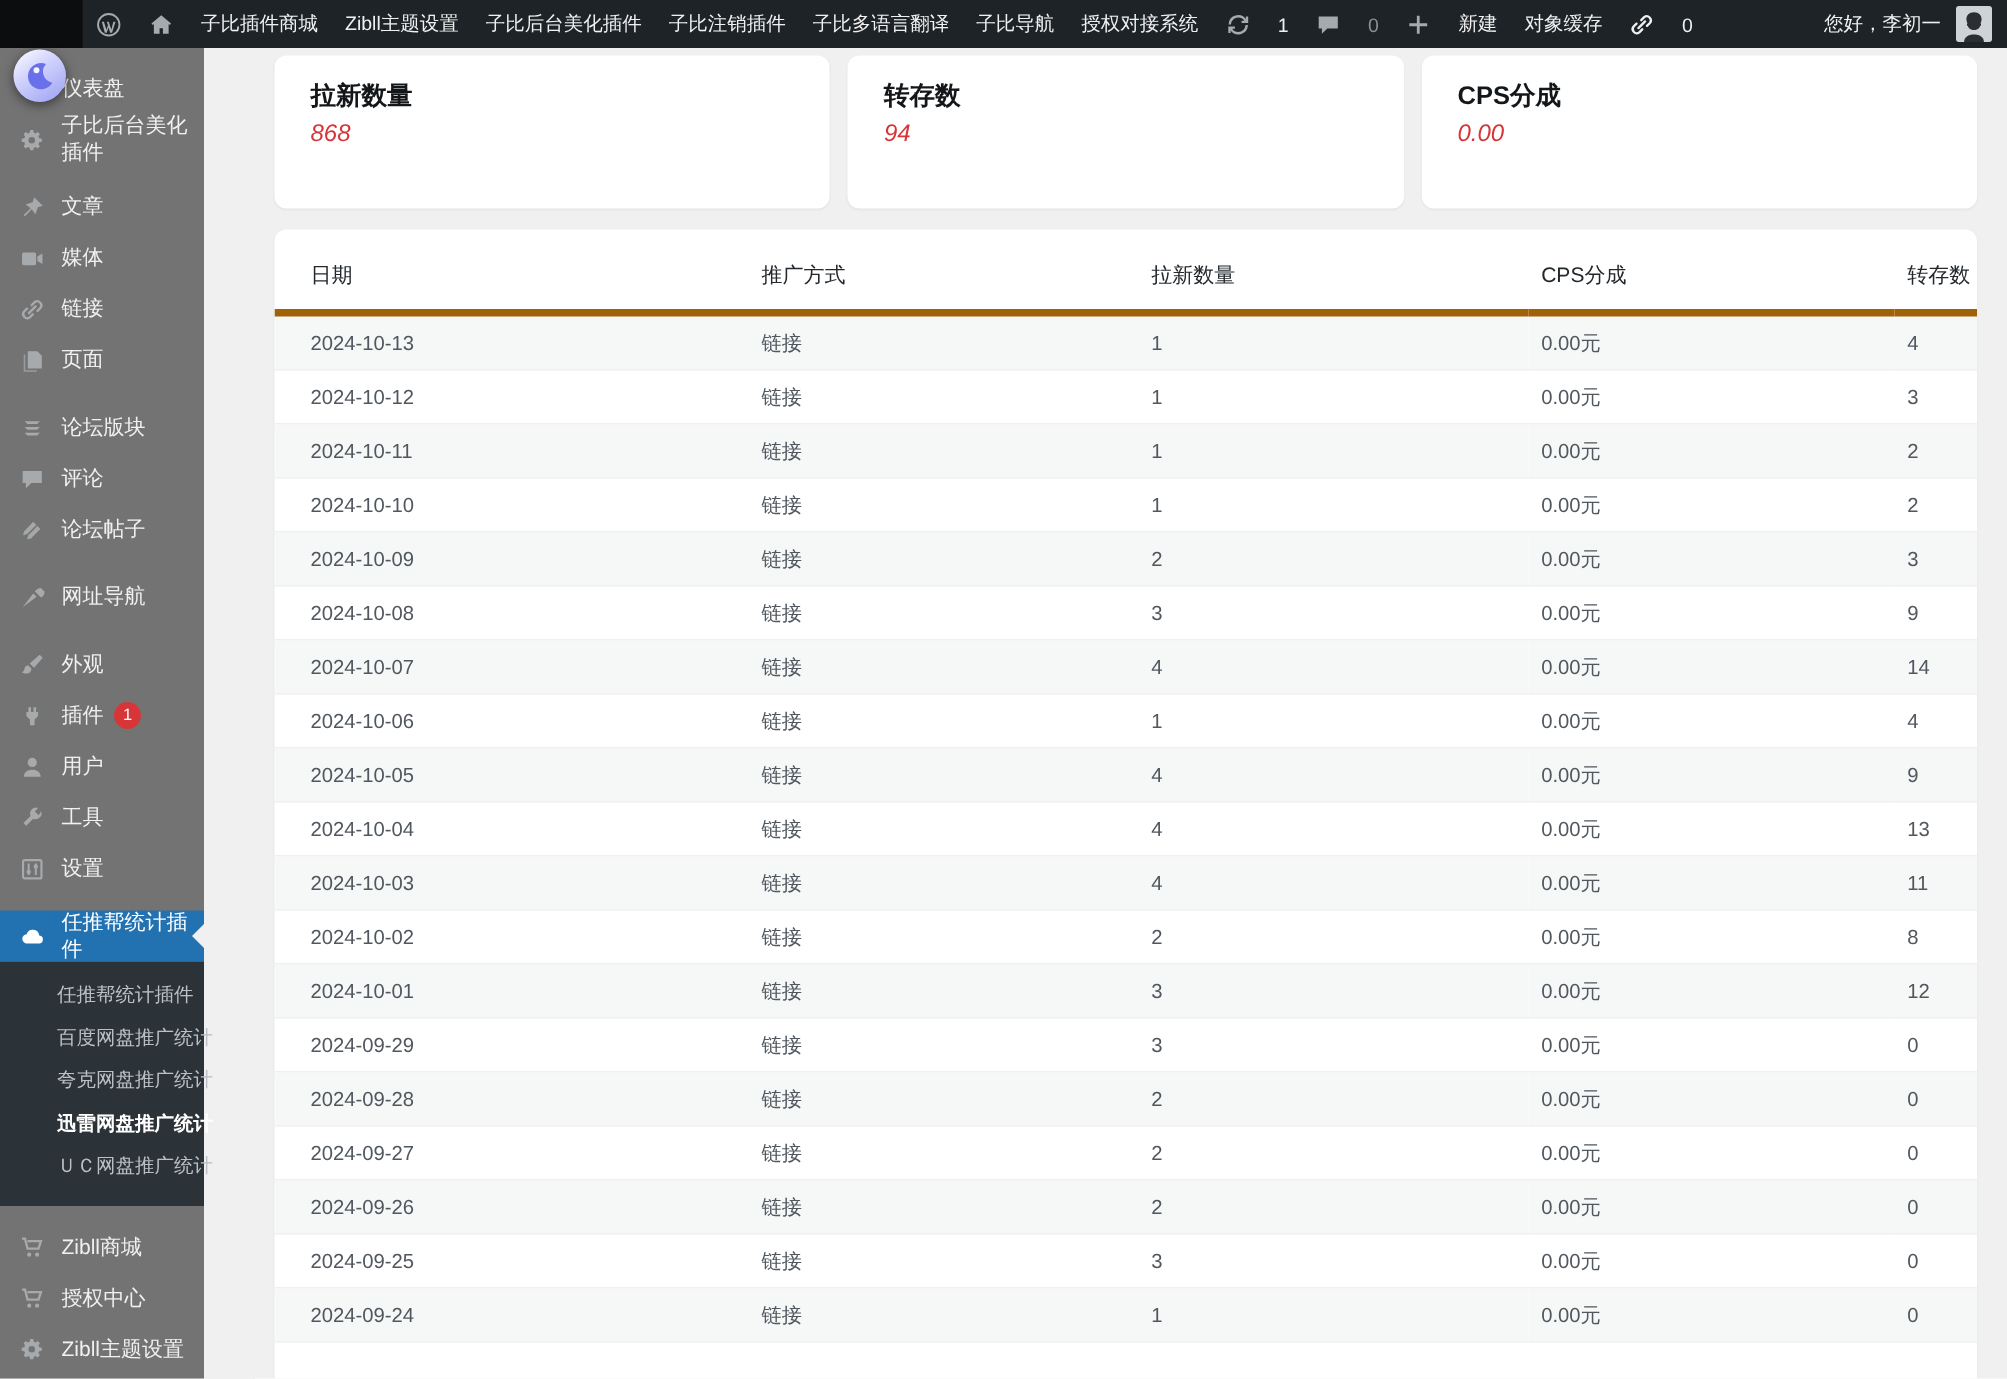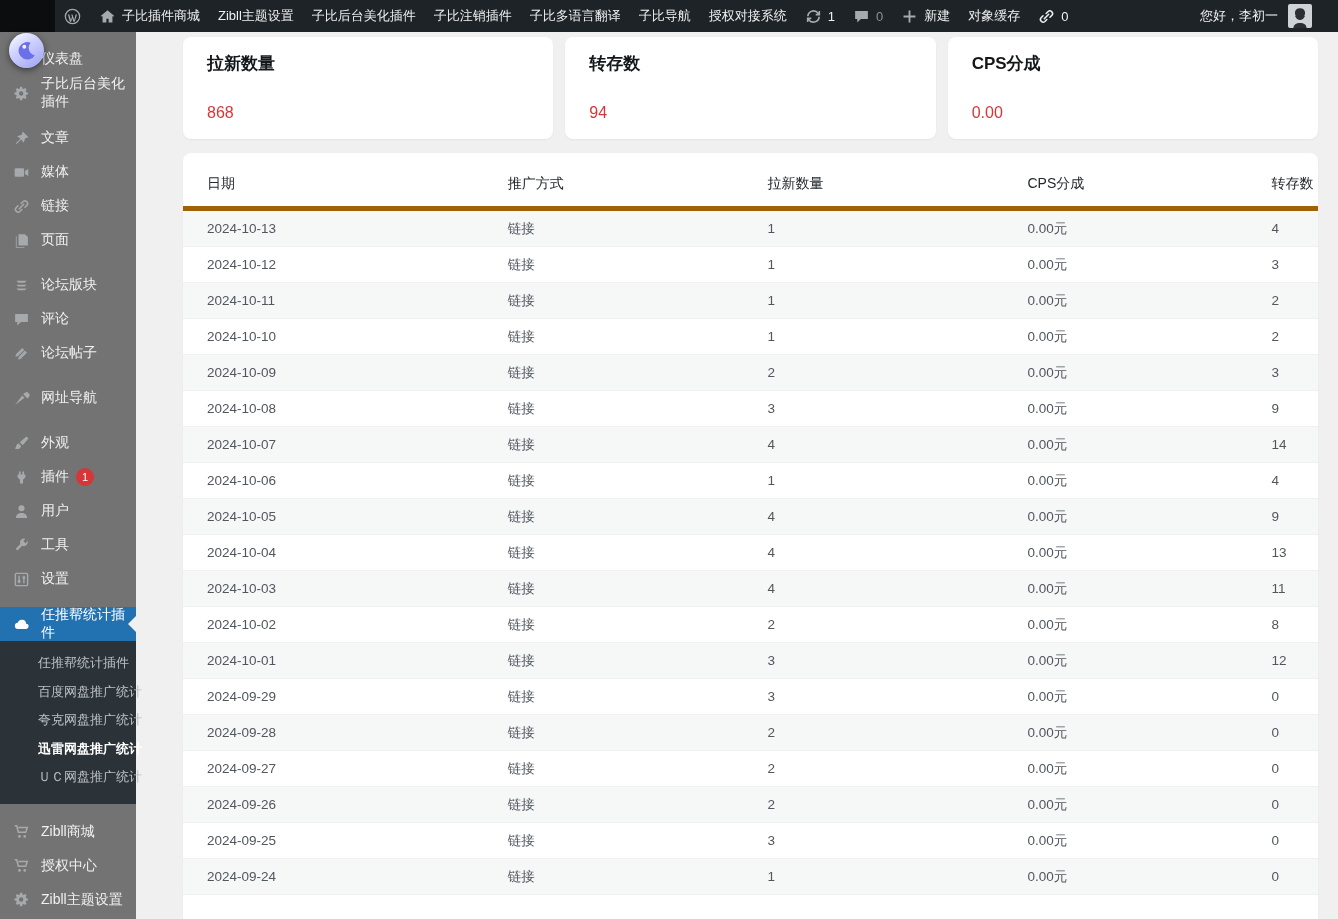--- a/index.html
+++ b/index.html
@@ -11,26 +11,26 @@
     -webkit-font-smoothing:antialiased;
   }
   
   #adminbar {
     position:fixed; top:0; left:0; width:1338px; height:32px;
     background:#1d2327; color:#f0f0f1; font-size:13px;
     display:flex; align-items:center; z-index:50;
   }
   .ab-corner { width:55px; height:32px; background:#0b0d0e; flex:none; }
   .ab-item {
-    display:flex; align-items:center; gap:6px;
+    display:flex; align-items:center; gap:18px;
     height:32px; padding:0 9px; cursor:pointer; white-space:nowrap;
   }
   .ab-item svg { width:17px; height:17px; fill:#a7aaad; flex:none; }
   .ab-item .cnt-dim { color:#8c9196; }
-  .ab-right { margin-left:auto; display:flex; align-items:center; padding-right:26px; }
+  .ab-right { margin-left:auto; display:flex; align-items:center; padding-right:10px; }
   .ab-greeting { font-size:13px; padding-right:2px; }
   .ab-avatar {
     width:24px; height:24px; margin-left:8px; border-radius:2px;
     background:#cfd3d7; overflow:hidden; display:flex; align-items:flex-end; justify-content:center;
   }
   .ab-avatar svg { width:22px; height:22px; fill:#2b2f33; }
   
   #sidebar {
     position:fixed; top:32px; left:0; width:136px; height:887px;
     background:#737373; z-index:40; padding-top:10px;
@@ -71,21 +71,21 @@
   }
   #moon-fab svg { width:23px; height:23px; }
   
   #content { margin-left:160px; padding:37px 20px 0 23px; }
   .stats { display:flex; gap:12px; }
   .stat-card {
     flex:1; height:102px; background:#fff; border-radius:8px;
     padding:16px 24px 0; box-shadow:0 1px 2px rgba(0,0,0,.05);
   }
   .stat-title { font-size:17px; font-weight:bold; color:#14171a; line-height:21px; }
-  .stat-value { font-size:16px; color:#d63638; line-height:18px; margin-top:30px; }
+  .stat-value { font-size:16px; color:#d63638; line-height:18px; margin-top:7px;font-style:italic; }
   .table-card {
     margin-top:14px; background:#fff; border-radius:8px;
     box-shadow:0 1px 2px rgba(0,0,0,.05); overflow:hidden; height:790px;
   }
   table { width:100%; border-collapse:collapse; table-layout:fixed; }
   col.c1{width:27.9%} col.c2{width:22.9%} col.c3{width:22.9%} col.c4{width:21.5%} col.c5{width:4.8%}
   th {
     font-weight:400; font-size:14px; color:#23282d; text-align:left;
     padding:22px 8px 13px; border-bottom:5px solid #a16207; white-space:nowrap;
   }

